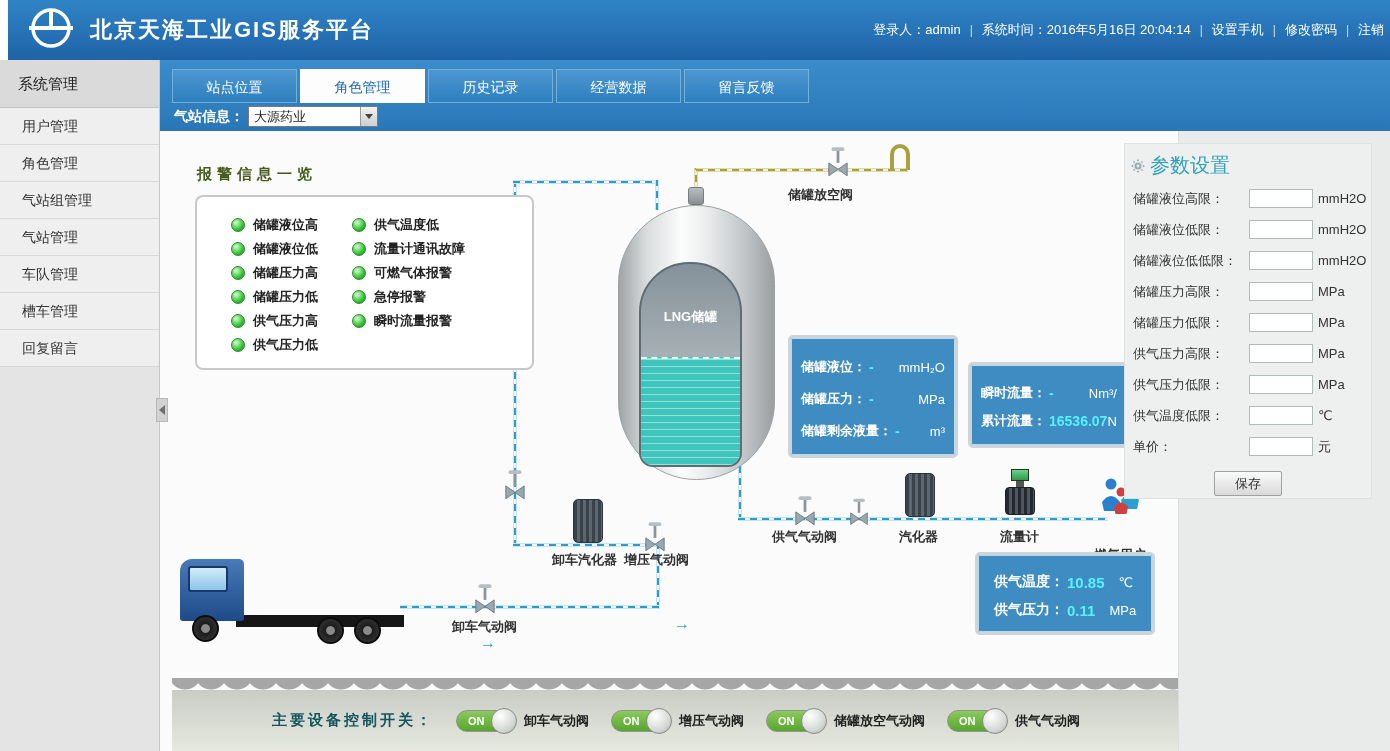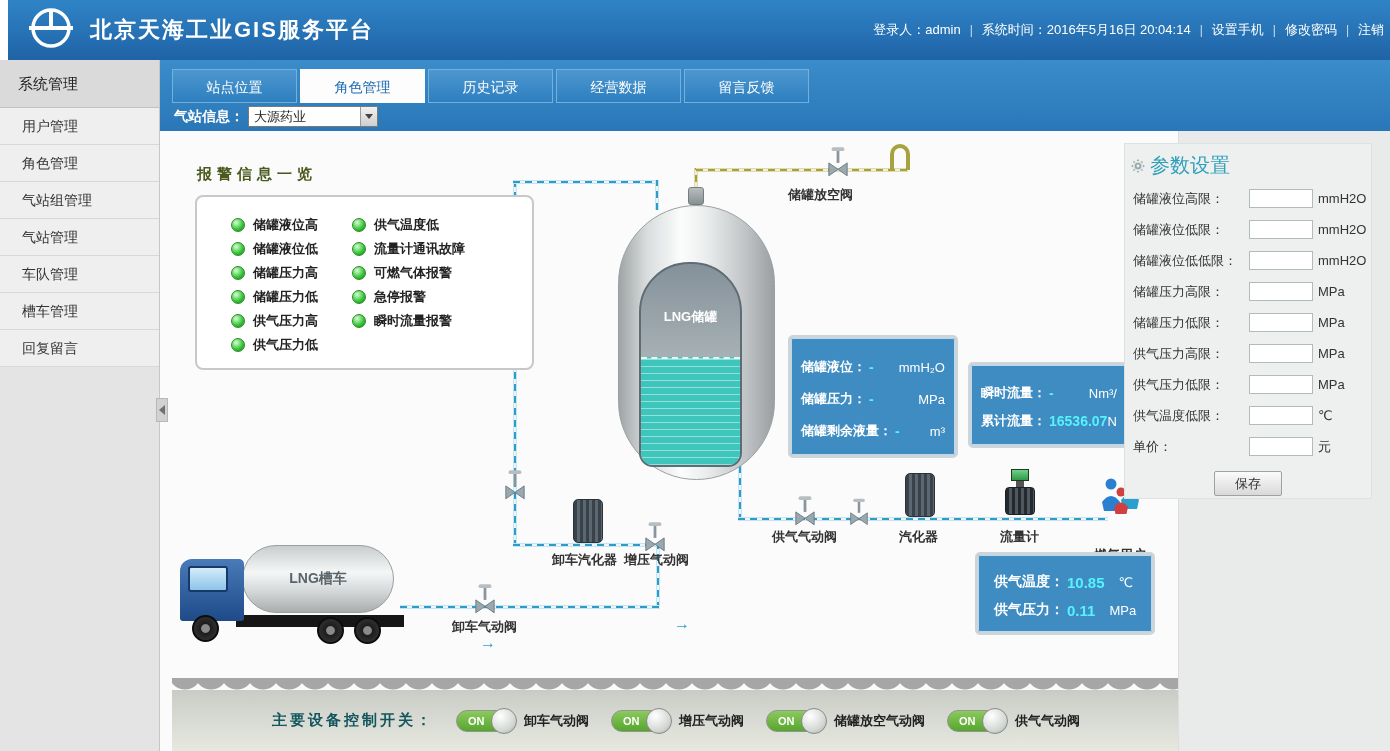--- a/index.html
+++ b/index.html
@@ -240,21 +240,20 @@
             <span>急停报警</span>
           </div>
         <div class="alarm-item">
             <i class="led"></i>
             <span>瞬时流量报警</span>
           </div>
       </div>
     </div>
 
     <div class="truck">
-      <div class="truck-tank">LNG槽车</div>
       <div class="truck-chassis"></div>
       <div class="truck-cab">
           <div class="truck-win"></div>
         </div>
       <div class="wheel" style="left:12px;top:76px;"></div>
       <div class="wheel" style="left:137px;top:78px;"></div>
       <div class="wheel" style="left:174px;top:78px;"></div>
     </div>
 
     <div class="valve" style="left:344px;top:338px;">

